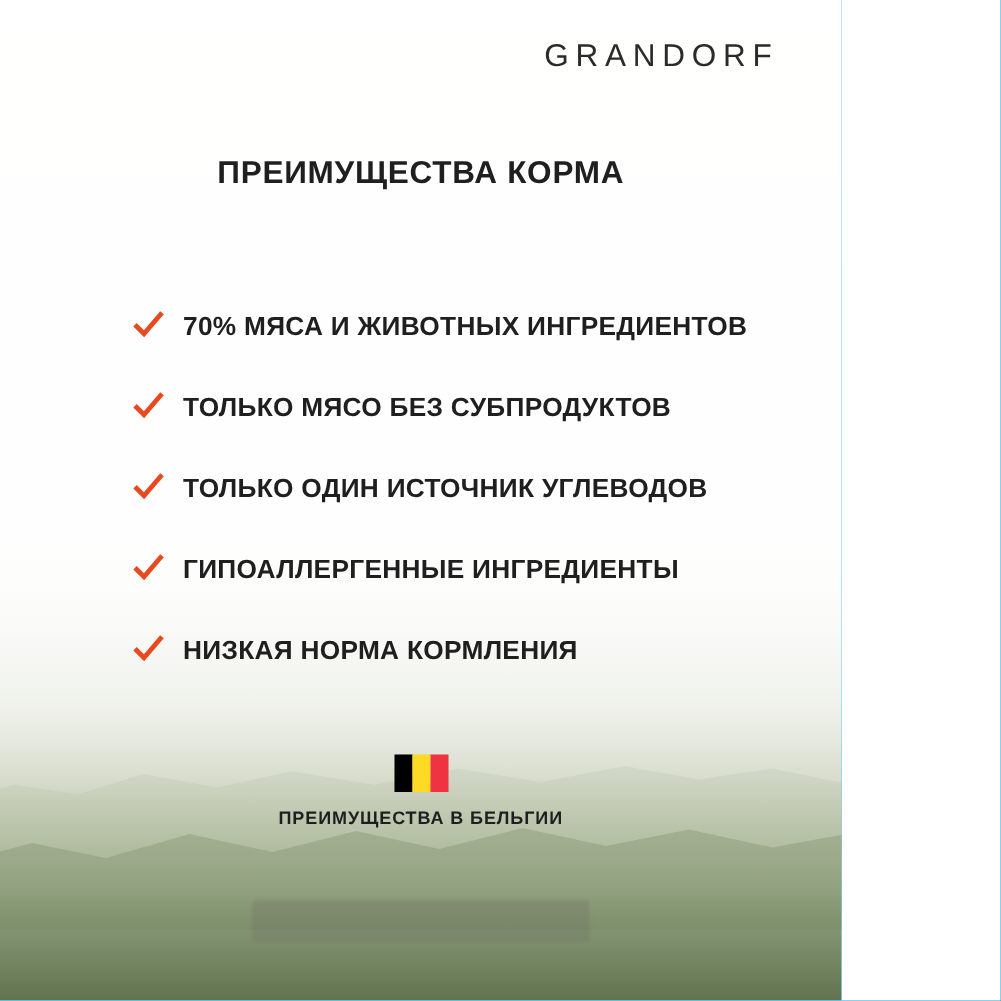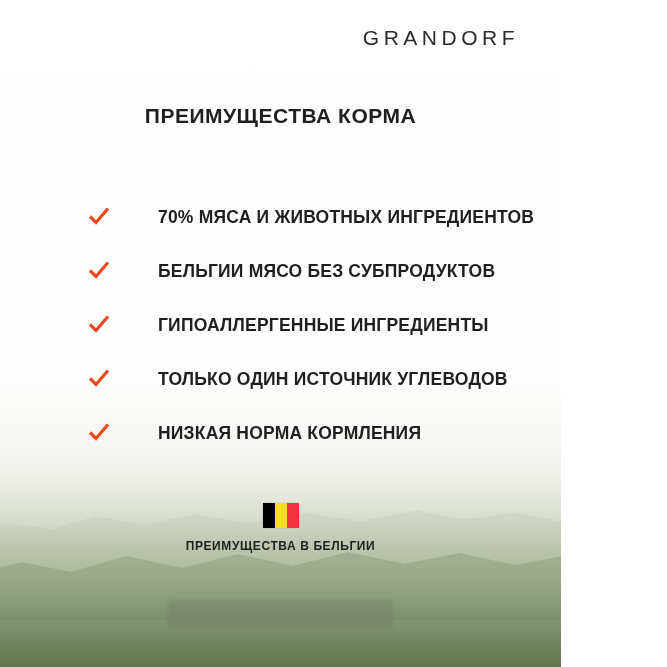--- a/index.html
+++ b/index.html
@@ -128,21 +128,20 @@
   .benefits {
     position: absolute;
     top: 190px;
     left: 88px;
     width: 520px;
   }
   .benefit {
     display: flex;
     align-items: center;
     height: 54px;
-    gap: 36px;
   }
   .check {
     width: 22px;
     height: 22px;
     flex: 0 0 22px;
     margin-right: 12px;
     position: relative;
     top: -1px;
   }
   .check svg { display: block; }
@@ -213,39 +212,39 @@
         </span>
         <span class="benefit-text">70% МЯСА И ЖИВОТНЫХ ИНГРЕДИЕНТОВ</span>
       </div>
 
       <div class="benefit">
         <span class="check">
           <svg width="22" height="22" viewBox="0 0 22 22">
               <path d="M2 11.5 L8 17.5 L20 3.5" fill="none" stroke="#e8491f" stroke-width="3.2" stroke-linecap="butt" stroke-linejoin="miter"></path>
             </svg>
         </span>
-        <span class="benefit-text">БЕЛЬГИИ МЯСО БЕЗ СУБПРОДУКТОВ</span>
+        <span class="benefit-text">ТОЛЬКО МЯСО БЕЗ СУБПРОДУКТОВ</span>
+      </div>
+
+      <div class="benefit">
+        <span class="check">
+          <svg width="22" height="22" viewBox="0 0 22 22">
+              <path d="M2 11.5 L8 17.5 L20 3.5" fill="none" stroke="#e8491f" stroke-width="3.2" stroke-linecap="butt" stroke-linejoin="miter"></path>
+            </svg>
+        </span>
+        <span class="benefit-text">ТОЛЬКО ОДИН ИСТОЧНИК УГЛЕВОДОВ</span>
       </div>
 
       <div class="benefit">
         <span class="check">
           <svg width="22" height="22" viewBox="0 0 22 22">
               <path d="M2 11.5 L8 17.5 L20 3.5" fill="none" stroke="#e8491f" stroke-width="3.2" stroke-linecap="butt" stroke-linejoin="miter"></path>
             </svg>
         </span>
         <span class="benefit-text">ГИПОАЛЛЕРГЕННЫЕ ИНГРЕДИЕНТЫ</span>
-      </div>
-
-      <div class="benefit">
-        <span class="check">
-          <svg width="22" height="22" viewBox="0 0 22 22">
-              <path d="M2 11.5 L8 17.5 L20 3.5" fill="none" stroke="#e8491f" stroke-width="3.2" stroke-linecap="butt" stroke-linejoin="miter"></path>
-            </svg>
-        </span>
-        <span class="benefit-text">ТОЛЬКО ОДИН ИСТОЧНИК УГЛЕВОДОВ</span>
       </div>
 
       <div class="benefit">
         <span class="check">
           <svg width="22" height="22" viewBox="0 0 22 22">
               <path d="M2 11.5 L8 17.5 L20 3.5" fill="none" stroke="#e8491f" stroke-width="3.2" stroke-linecap="butt" stroke-linejoin="miter"></path>
             </svg>
         </span>
         <span class="benefit-text">НИЗКАЯ НОРМА КОРМЛЕНИЯ</span>
       </div>

